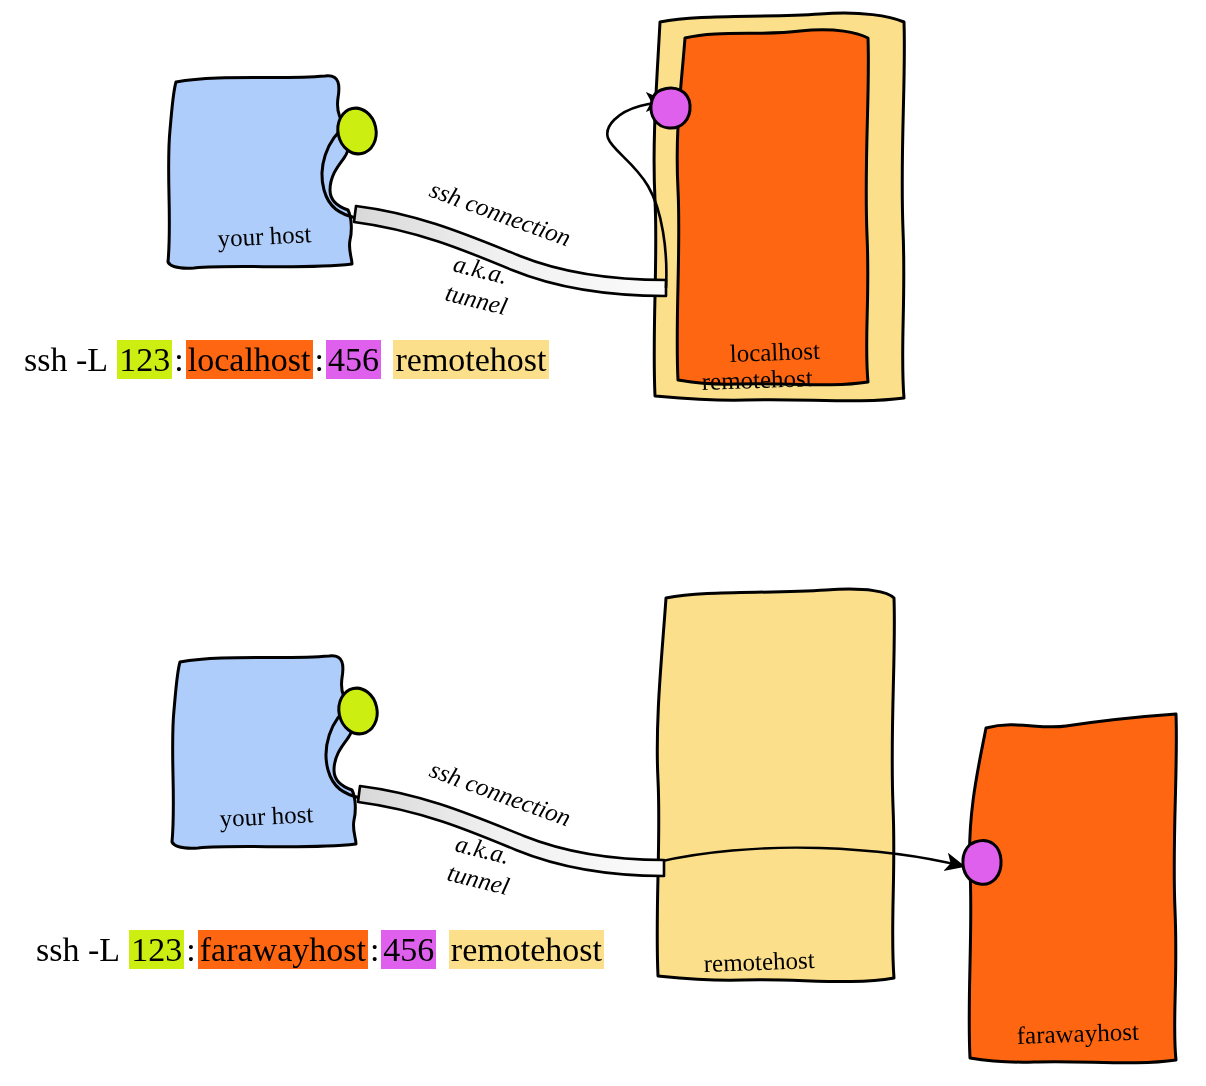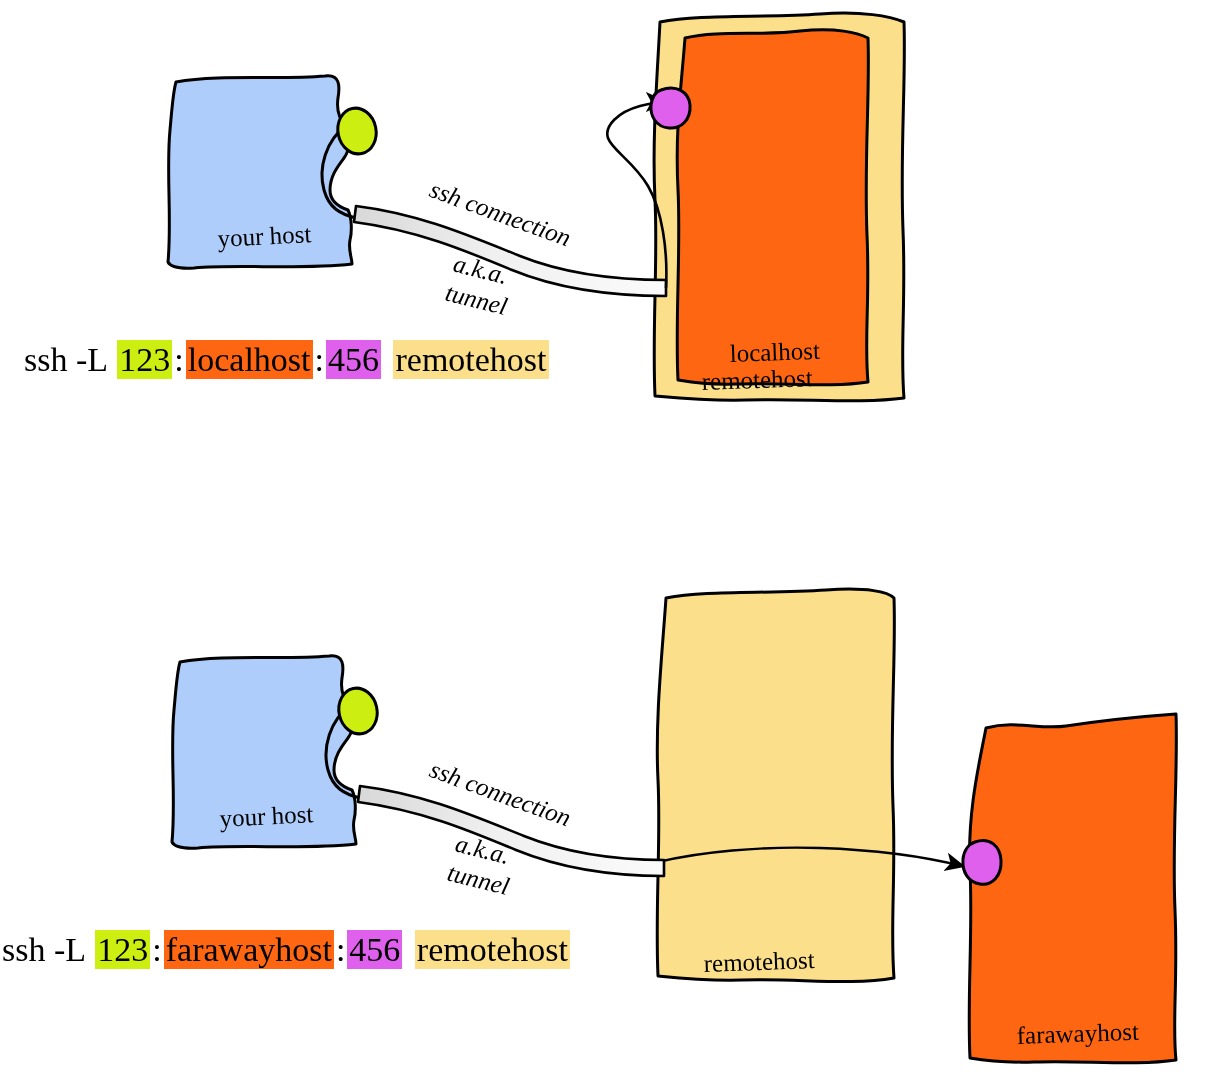--- a/index.html
+++ b/index.html
@@ -175,15 +175,15 @@
       <text class="tunnel-label" x="428" y="776" transform="rotate(20 428 776)">ssh connection</text>
 
       <text class="tunnel-label" x="454" y="851" transform="rotate(14 454 851)">a.k.a.</text>
 
       <text class="tunnel-label" x="446" y="880" transform="rotate(14 446 880)">tunnel</text>
     </g>
   </svg>
 
   <div class="cmd" style="left:22px; top:340px;"><span class="plain">ssh -L </span><span class="hl-green">123</span><span class="plain">:</span><span class="hl-orange">localhost</span><span class="plain">:</span><span class="hl-violet">456</span><span class="plain"> </span><span class="hl-yellow">remotehost</span></div>
 
-  <div class="cmd" style="left:0; top:930px;text-align:right;"><span class="plain">ssh -L </span><span class="hl-green">123</span><span class="plain">:</span><span class="hl-orange">farawayhost</span><span class="plain">:</span><span class="hl-violet">456</span><span class="plain"> </span><span class="hl-yellow">remotehost</span></div>
+  <div class="cmd" style="left:34px; top:930px;text-align:right;"><span class="plain">ssh -L </span><span class="hl-green">123</span><span class="plain">:</span><span class="hl-orange">farawayhost</span><span class="plain">:</span><span class="hl-violet">456</span><span class="plain"> </span><span class="hl-yellow">remotehost</span></div>
 
 </div>
 
 </body></html>

